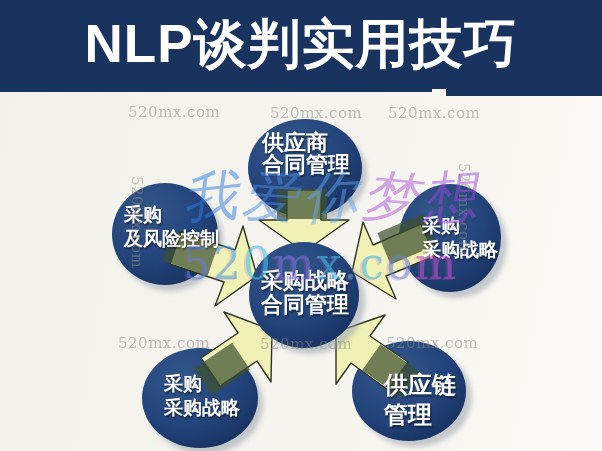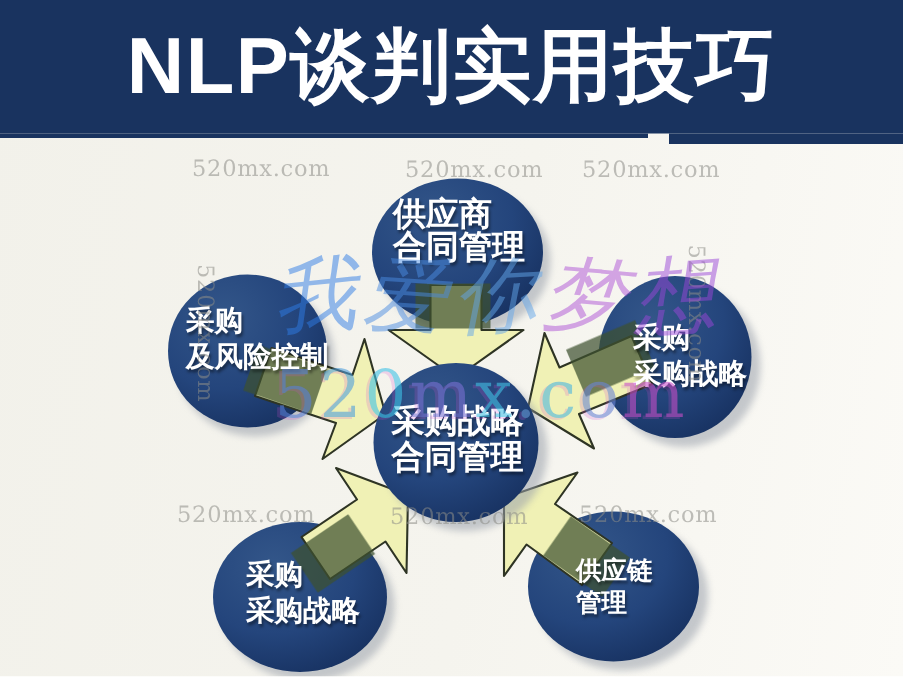--- a/index.html
+++ b/index.html
@@ -20,21 +20,21 @@
   .diagram{position:absolute;left:0;top:0;width:602px;height:451px;z-index:5;}
 
   
   .lbl{position:absolute;z-index:10;color:#ffffff;font-weight:bold;
        text-shadow:1px 2px 2px rgba(0,0,0,0.45);white-space:nowrap;line-height:1.25;}
   .lbl-top{left:262px;top:132px;font-size:22px;line-height:22px;}
   .lbl-left{left:124px;top:203px;font-size:19px;}
   .lbl-right{left:422px;top:214px;font-size:19px;}
   .lbl-center{left:261px;top:269px;font-size:22px;line-height:24px;}
   .lbl-bl{left:164px;top:372px;font-size:19px;}
-  .lbl-br{left:384px;top:370px;font-size:17px;}
+  .lbl-br{left:384px;top:370px;font-size:24px;}
 
   
   .wm{position:absolute;z-index:20;font-family:"DejaVu Serif",serif;font-size:15px;
       color:#8d8d88;opacity:0.55;letter-spacing:0.5px;white-space:nowrap;}
   .wm-a{left:128px;top:103px;} .wm-b{left:270px;top:104px;} .wm-c{left:388px;top:104px;}
   .wm-d{left:118px;top:334px;} .wm-e{left:260px;top:335px;} .wm-f{left:386px;top:334px;}
   .wm-v1{left:146px;top:176px;transform:rotate(90deg);transform-origin:0 0;}
   .wm-v2{left:473px;top:163px;transform:rotate(90deg);transform-origin:0 0;}
 
   

